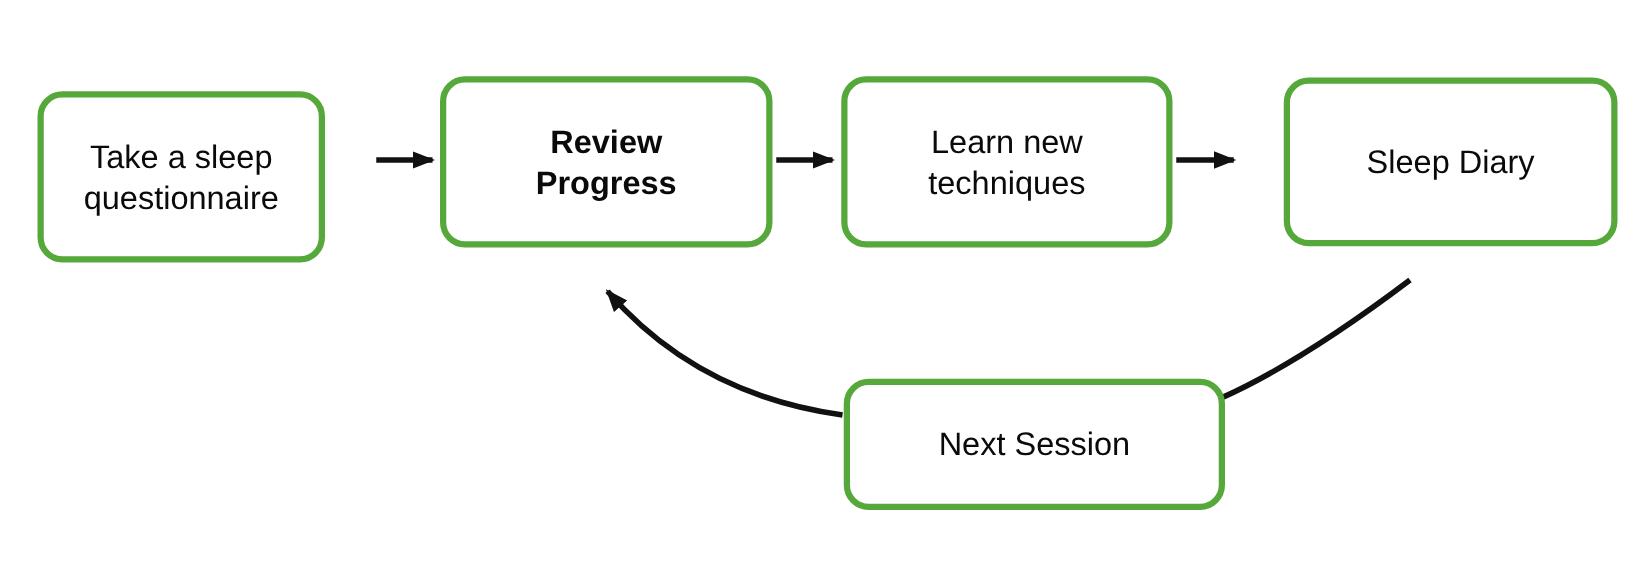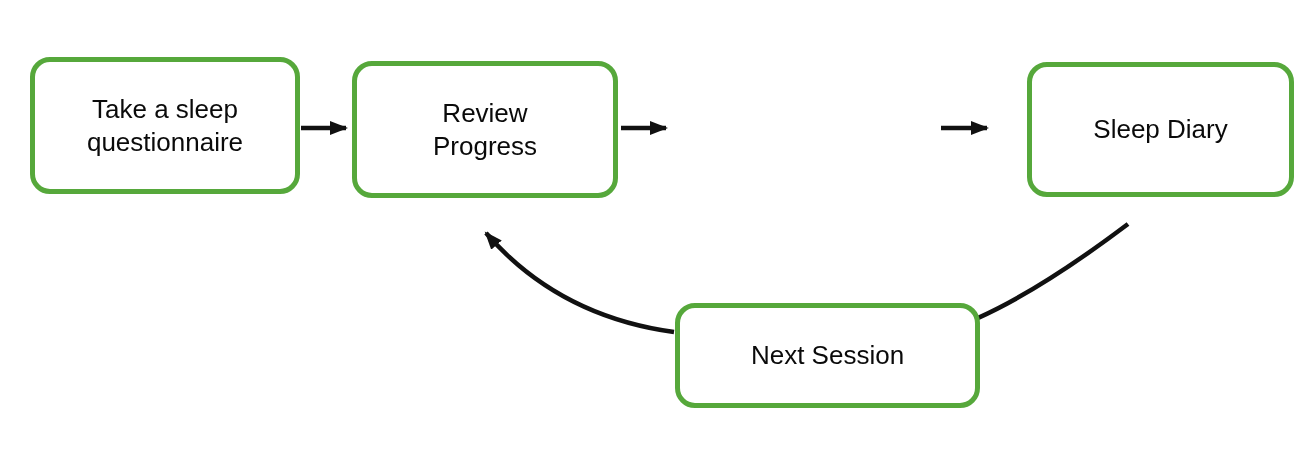--- a/index.html
+++ b/index.html
@@ -40,22 +40,22 @@
     align-items: center;
     justify-content: center;
     text-align: center;
   }
   .node-label {
     white-space: pre-line;
     font-size: 26px;
     line-height: 1.25;
     color: var(--text-color, #0a0a0a);
   }
-  .n1 { left: 30px;  top: 57px;  width: 270px; height: 137px; }
-  .n2 { left: 352px; top: 61px;  width: 266px; height: 137px; }
+  .n1 { left: 30px;  top: 73px;  width: 230px; height: 137px; }
+  .n2 { left: 352px; top: 61px;  width: 266px; height: 137px; font-weight: bold; }
   .n3 { left: 673px; top: 61px;  width: 265px; height: 137px; }
   .n4 { left: 995px; top: 62px;  width: 267px; height: 135px; margin-left: 32px; }
   .n5 { left: 675px; top: 303px; width: 305px; height: 105px; }
 </style>
 </head>
 <body>
 
 <div class="canvas">
 
   <svg class="edges" width="1308" height="460" viewBox="0 0 1308 460">
@@ -75,20 +75,24 @@
   <div class="node n1">
     <span class="node-label">Take a sleep
 questionnaire</span>
   </div>
 
   <div class="node n2">
     <span class="node-label">Review
 Progress</span>
   </div>
 
+  <div class="node n3">
+    <span class="node-label">Learn new
+techniques</span>
+  </div>
 
   <div class="node n4">
     <span class="node-label">Sleep Diary</span>
   </div>
 
   <div class="node n5">
     <span class="node-label">Next Session</span>
   </div>
 
 </div>

